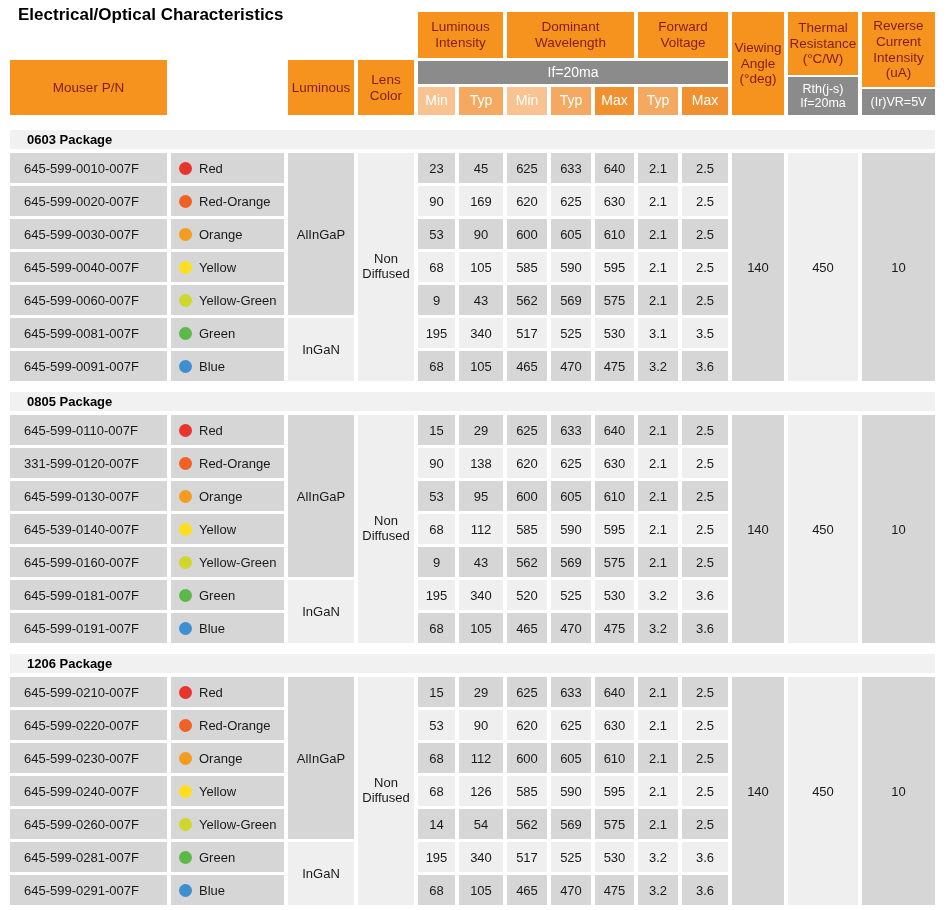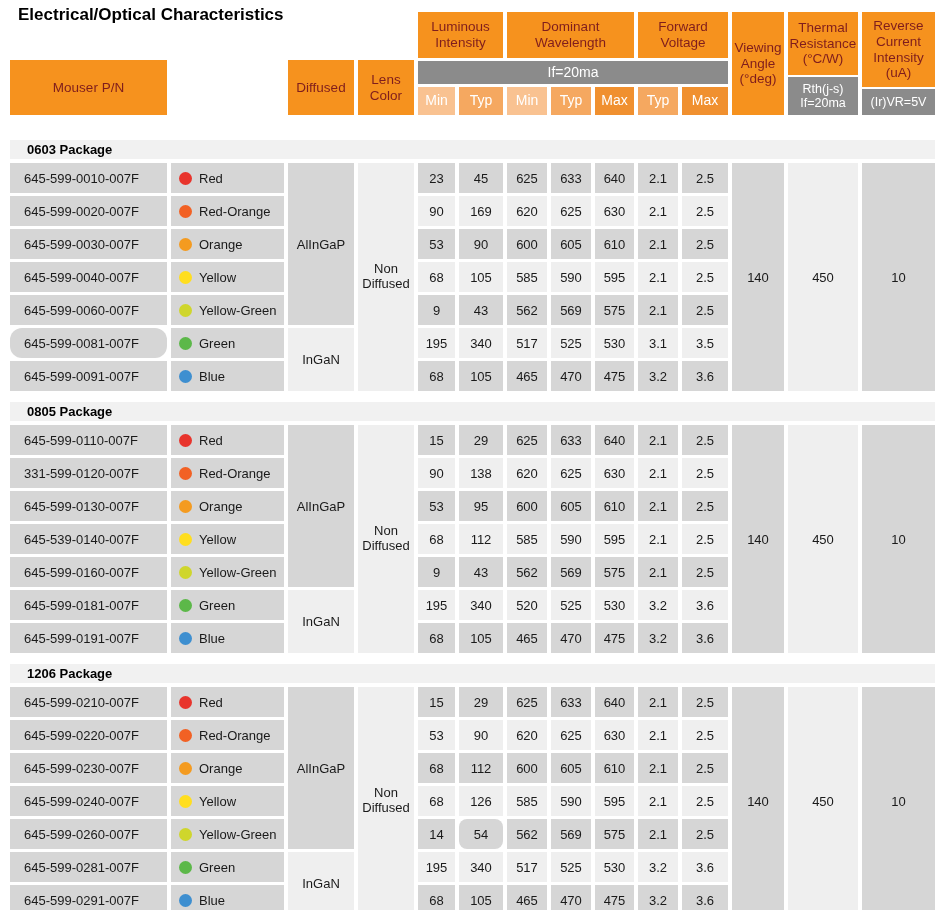--- a/index.html
+++ b/index.html
@@ -12,21 +12,21 @@
   .hcell { position:absolute; display:flex; align-items:center; justify-content:center;
            text-align:center; line-height:1.12; }
   .orange { background:#F6921E; color:#7f1d1d; font-size:13.5px; }
   .graybar { background:#8B8B8B; color:#fff; font-size:14px; }
   .subcell { color:#fff; font-size:14px; }
   .sub-light { background:#F9C291; }
   .sub-mid   { background:#F5A860; }
   .sub-dark  { background:#F0902F; }
 
   
-  .section { margin-top:22px; }
+  .section { margin-top:12px; }
   .section + .section { margin-top:11px; }
   .pkg-bar { margin-left:10px; width:925px; height:19px; background:#F1F1F1;
              display:flex; align-items:center; padding-left:17px;
              font-weight:bold; font-size:13px; color:#000; }
   .grid { display:grid;
           grid-template-columns:157px 113px 66px 56px 37px 44px 40px 40px 39px 40px 46px 52px 70px 73px;
           grid-auto-rows:30px; column-gap:4px; row-gap:3px;
           padding-left:10px; margin-top:4px; }
   .cell { display:flex; align-items:center; justify-content:center; font-size:13px; }
   .dark  { background:#D6D6D6; }
@@ -38,21 +38,21 @@
 </style>
 </head>
 <body>
 
 <div id="page">
 
   <div id="header">
     <div class="page-title">Electrical/Optical Characteristics</div>
 
     <div class="hcell orange" style="left:10px;top:60px;width:157px;height:55px;">Mouser P/N</div>
-    <div class="hcell orange" style="left:288px;top:60px;width:66px;height:55px;">Diffused</div>
+    <div class="hcell orange" style="left:288px;top:60px;width:66px;height:55px;">Luminous</div>
     <div class="hcell orange wrapcell" style="left:358px;top:60px;width:56px;height:55px;">Lens Color</div>
 
     <div class="hcell orange wrapcell" style="left:418px;top:12px;width:85px;height:46px;">Luminous Intensity</div>
     <div class="hcell orange wrapcell" style="left:507px;top:12px;width:127px;height:46px;">Dominant Wavelength</div>
     <div class="hcell orange wrapcell" style="left:638px;top:12px;width:90px;height:46px;">Forward Voltage</div>
 
     <div class="hcell graybar" style="left:418px;top:61px;width:310px;height:23px;">If=20ma</div>
 
     <div id="subheads">
         <div class="hcell subcell sub-light" style="left: 418px; top: 87px; width: 37px; height: 28px; position: absolute;">Min</div>
@@ -128,21 +128,21 @@
             <div class="dot" style="background: rgb(207, 214, 44);"></div>
             <div class="">Yellow-Green</div>
           </div>
           <div class="cell dark" style="grid-area: 5 / 5;">9</div>
           <div class="cell dark" style="grid-area: 5 / 6;">43</div>
           <div class="cell dark" style="grid-area: 5 / 7;">562</div>
           <div class="cell dark" style="grid-area: 5 / 8;">569</div>
           <div class="cell dark" style="grid-area: 5 / 9;">575</div>
           <div class="cell dark" style="grid-area: 5 / 10;">2.1</div>
           <div class="cell dark" style="grid-area: 5 / 11;">2.5</div>
-          <div class="cell dark pn" style="grid-area: 6 / 1; border-radius: 12px;">645-599-0081-007F</div>
+          <div class="cell dark pn" style="grid-area: 6 / 1;">645-599-0081-007F</div>
           <div class="cell dark cc" style="grid-area: 6 / 2;">
             <div class="dot" style="background: rgb(92, 184, 73);"></div>
             <div class="">Green</div>
           </div>
           <div class="cell light" style="grid-area: 6 / 5;">195</div>
           <div class="cell light" style="grid-area: 6 / 6;">340</div>
           <div class="cell light" style="grid-area: 6 / 7;">517</div>
           <div class="cell light" style="grid-area: 6 / 8;">525</div>
           <div class="cell light" style="grid-area: 6 / 9;">530</div>
           <div class="cell light" style="grid-area: 6 / 10;">3.1</div>
@@ -312,21 +312,21 @@
           <div class="cell light" style="grid-area: 4 / 8;">590</div>
           <div class="cell light" style="grid-area: 4 / 9;">595</div>
           <div class="cell light" style="grid-area: 4 / 10;">2.1</div>
           <div class="cell light" style="grid-area: 4 / 11;">2.5</div>
           <div class="cell dark pn" style="grid-area: 5 / 1;">645-599-0260-007F</div>
           <div class="cell dark cc" style="grid-area: 5 / 2;">
             <div class="dot" style="background: rgb(207, 214, 44);"></div>
             <div class="">Yellow-Green</div>
           </div>
           <div class="cell dark" style="grid-area: 5 / 5;">14</div>
-          <div class="cell dark" style="grid-area: 5 / 6; border-radius: 8px;">54</div>
+          <div class="cell dark" style="grid-area: 5 / 6;">54</div>
           <div class="cell dark" style="grid-area: 5 / 7;">562</div>
           <div class="cell dark" style="grid-area: 5 / 8;">569</div>
           <div class="cell dark" style="grid-area: 5 / 9;">575</div>
           <div class="cell dark" style="grid-area: 5 / 10;">2.1</div>
           <div class="cell dark" style="grid-area: 5 / 11;">2.5</div>
           <div class="cell dark pn" style="grid-area: 6 / 1;">645-599-0281-007F</div>
           <div class="cell dark cc" style="grid-area: 6 / 2;">
             <div class="dot" style="background: rgb(92, 184, 73);"></div>
             <div class="">Green</div>
           </div>

